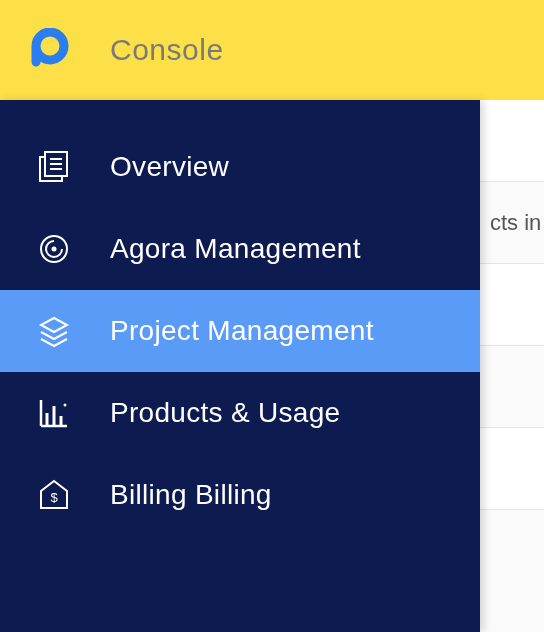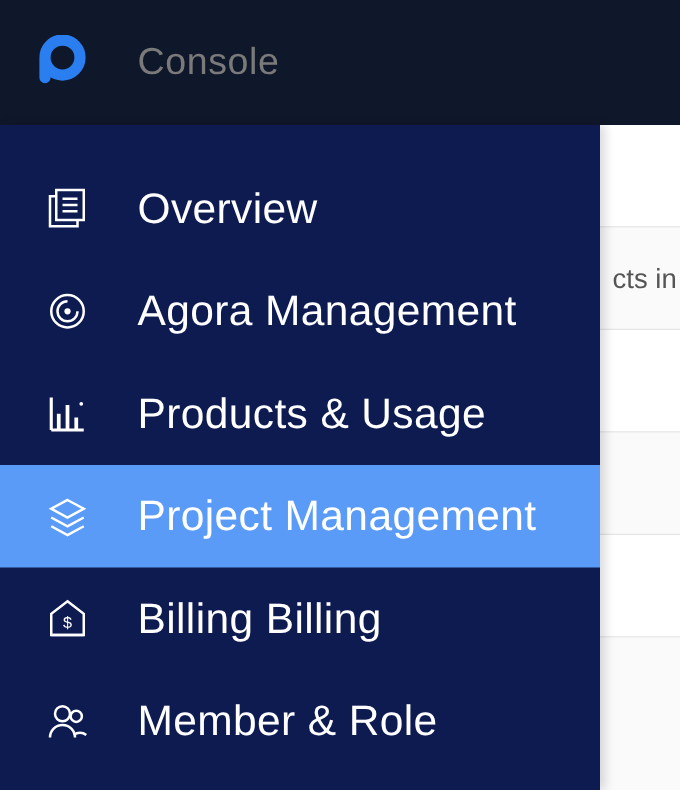--- a/index.html
+++ b/index.html
@@ -6,21 +6,21 @@
     body {
       font-family: -apple-system, BlinkMacSystemFont, "Segoe UI", Helvetica, Arial, sans-serif;
       width: 544px;
       height: 632px;
       overflow: hidden;
       background: #f5f5f5;
       position: relative;
     }
     .header {
       height: 100px;
-      background: #0f172a;
+      background: #fde047;
       display: flex;
       align-items: center;
       padding-left: 28px;
       gap: 38px;
     }
     .logo {
       width: 44px;
       height: 44px;
       display: flex;
       align-items: center;
@@ -64,21 +64,21 @@
       justify-content: center;
       flex-shrink: 0;
     }
     .nav-icon svg {
       width: 34px;
       height: 34px;
       stroke: #fff;
       fill: none;
     }
     .nav-label {
-      font-size: 34px;
+      font-size: 28px;
       font-weight: 400;
       letter-spacing: 0.3px;
     }
     .content-peek {
       position: absolute;
       left: 480px;
       top: 100px;
       width: 200px;
       height: calc(100% - 100px);
       background: #fafafa;
@@ -136,61 +136,50 @@
     <span class="nav-icon">
       <svg viewBox="0 0 34 34">
         <circle cx="17" cy="17" r="13" stroke-width="2"></circle>
         <path d="M 17 9 A 8 8 0 1 0 25 17" stroke-width="2"></path>
         <circle cx="17" cy="17" r="2.5" fill="#fff" stroke="none"></circle>
       </svg>
     </span>
     <span class="nav-label">Agora Management</span>
   </div>
 
+  <div class="nav-item active">
+    <span class="nav-icon">
+      <svg viewBox="0 0 34 34">
+        <polygon points="17,4 30,11 17,18 4,11" stroke-width="2"></polygon>
+        <polyline points="4,18 17,25 30,18" stroke-width="2"></polyline>
+        <polyline points="4,25 17,32 30,25" stroke-width="2"></polyline>
+      </svg>
+    </span>
+    <span class="nav-label">Project Management</span>
+  </div>
+
   <div class="nav-item">
     <span class="nav-icon">
       <svg viewBox="0 0 34 34">
         <line x1="4" y1="4" x2="4" y2="30" stroke-width="2.5"></line>
         <line x1="4" y1="30" x2="30" y2="30" stroke-width="2.5"></line>
         <line x1="10" y1="30" x2="10" y2="17" stroke-width="3"></line>
         <line x1="17" y1="30" x2="17" y2="10" stroke-width="3"></line>
         <line x1="24" y1="30" x2="24" y2="20" stroke-width="3"></line>
         <circle cx="28" cy="9" r="1.5" fill="#fff" stroke="none"></circle>
       </svg>
     </span>
     <span class="nav-label">Products &amp; Usage</span>
   </div>
 
-  <div class="nav-item active">
-    <span class="nav-icon">
-      <svg viewBox="0 0 34 34">
-        <polygon points="17,4 30,11 17,18 4,11" stroke-width="2"></polygon>
-        <polyline points="4,18 17,25 30,18" stroke-width="2"></polyline>
-        <polyline points="4,25 17,32 30,25" stroke-width="2"></polyline>
-      </svg>
-    </span>
-    <span class="nav-label">Project Management</span>
-  </div>
-
   <div class="nav-item">
     <span class="nav-icon">
       <svg viewBox="0 0 34 34">
         <polygon points="17,3 30,13 30,30 4,30 4,13" stroke-width="2"></polygon>
         <line x1="4" y1="30" x2="30" y2="30" stroke-width="2"></line>
         <text x="17" y="24" font-size="13" fill="#fff" stroke="none" text-anchor="middle" font-family="Arial">$</text>
       </svg>
     </span>
     <span class="nav-label">Billing Billing</span>
   </div>
 
-  <div class="nav-item">
-    <span class="nav-icon">
-      <svg viewBox="0 0 34 34">
-        <circle cx="13" cy="11" r="6" stroke-width="2"></circle>
-        <path d="M 3 30 A 10 10 0 0 1 23 30" stroke-width="2"></path>
-        <circle cx="24" cy="13" r="4.5" stroke-width="2"></circle>
-        <path d="M 22 28 A 8 8 0 0 1 32 28" stroke-width="2"></path>
-      </svg>
-    </span>
-    <span class="nav-label">Member &amp; Role</span>
-  </div>
 
 </nav>
 
 </body></html>

